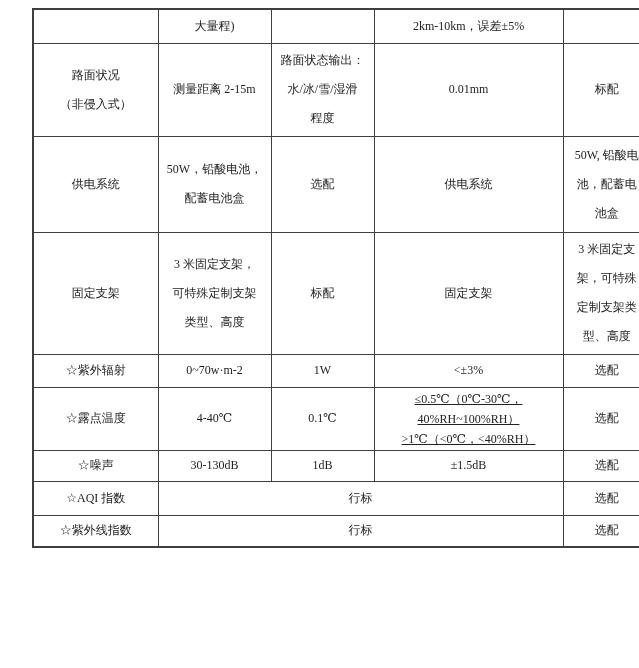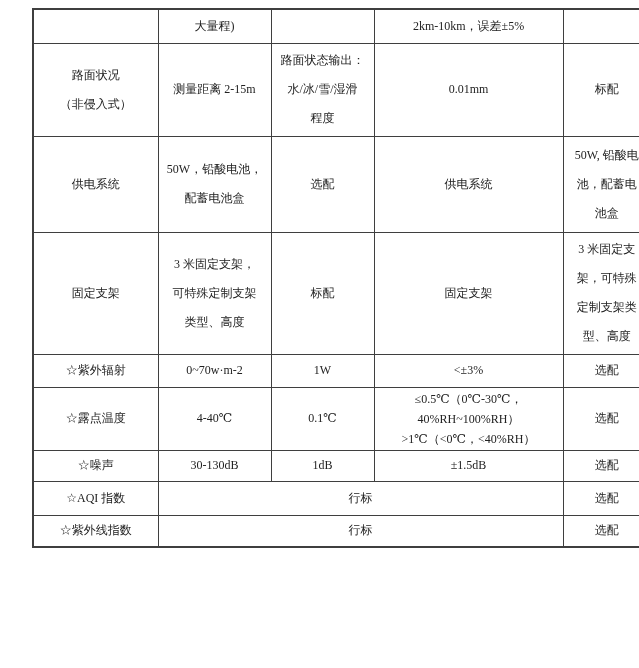--- a/index.html
+++ b/index.html
@@ -28,21 +28,21 @@
   }
   table.spec td {
     border: 1px solid #3f3f3f;
     text-align: center;
     vertical-align: middle;
     padding: 1px 2px;
     white-space: pre-line;
     overflow: hidden;
   }
   td.lh-wide { line-height: 29px; }
-  td.lh-mid  { line-height: 20px; }
+  td.lh-mid  { line-height: 20px; text-decoration: underline; }
   td.left    { text-align: left; padding-left: 4px; }
   td.remark  { padding-right: 45px; }
 </style>
 </head>
 <body>
 
 <div class="page">
   <table class="spec">
     <colgroup>
       <col style="width:125px">

